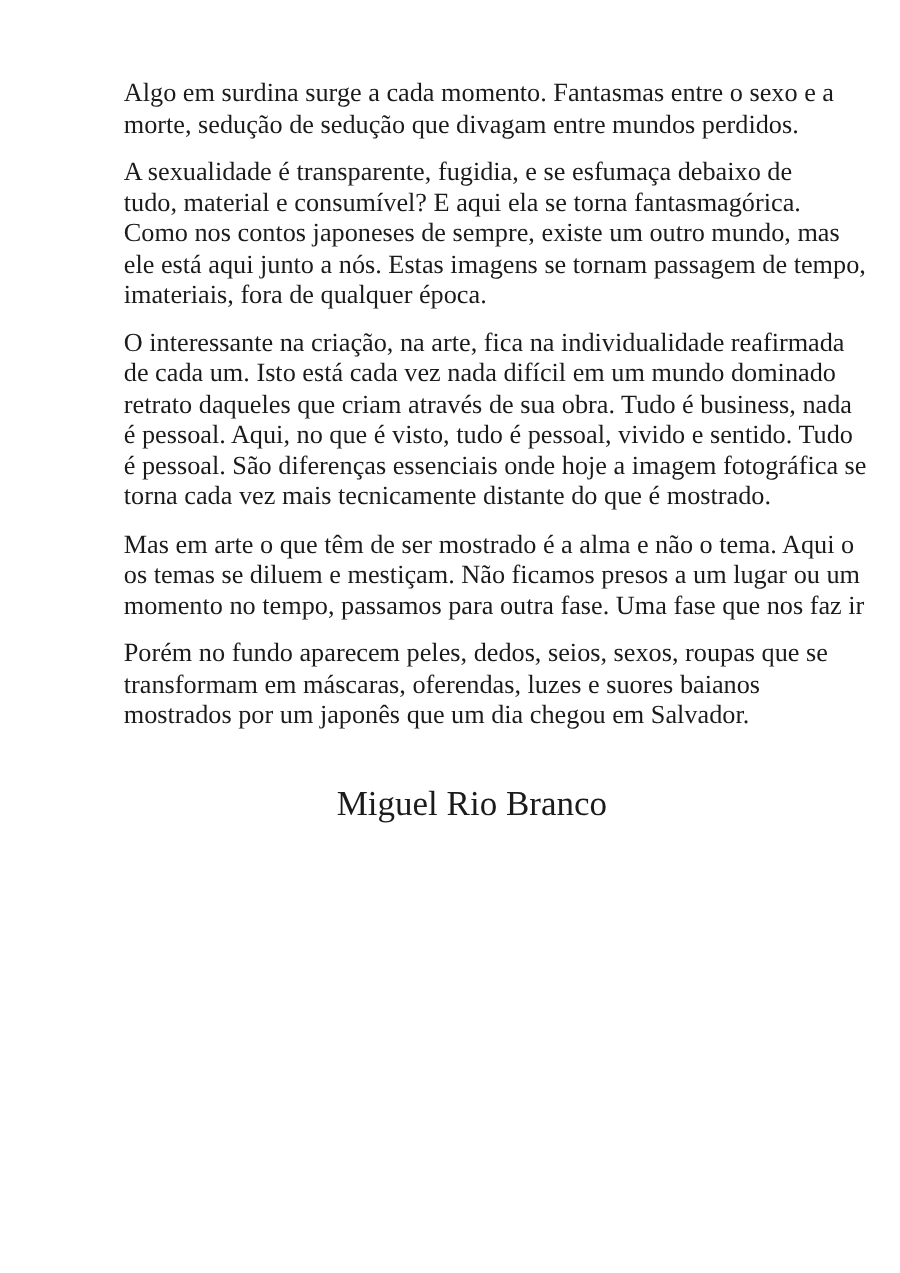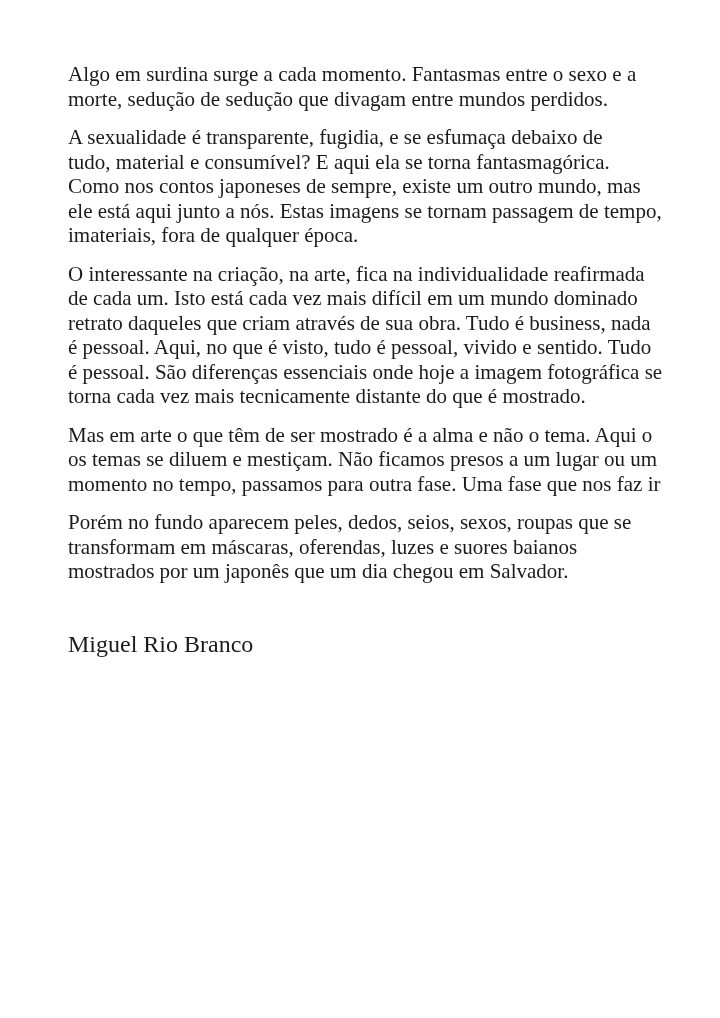--- a/index.html
+++ b/index.html
@@ -6,40 +6,40 @@
     margin: 0;
     padding: 0;
     background: #ffffff;
   }
   .page {
     position: relative;
     width: 720px;
     height: 1018px;
     background: #ffffff;
     box-sizing: border-box;
-    padding: 62px 64px 0 68px;
+    padding: 62px 64px 0 99px;
     font-family: "Liberation Serif", "DejaVu Serif", serif;
     color: #1b1b1b;
     overflow: hidden;
   }
   .body-text {
     font-size: 21px;
     line-height: 24.5px;
   }
   p.para {
     margin: 0 0 14px 0;
   }
   p.para .line {
     display: block;
     white-space: nowrap;
   }
   p.signature {
     margin: 48px 0 0 0;
-    text-align: left;
-    font-size: 24px;
+    text-align: center;
+    font-size: 28px;
     line-height: 24.5px;
   }
 </style>
 </head>
 <body>
 
 <div class="page">
   <article class="body-text">
 
     <p class="para">
@@ -50,21 +50,21 @@
     <p class="para">
       <span class="line">A sexualidade é transparente, fugidia, e se esfumaça debaixo de</span>
       <span class="line">tudo, material e consumível? E aqui ela se torna fantasmagórica.</span>
       <span class="line">Como nos contos japoneses de sempre, existe um outro mundo, mas</span>
       <span class="line">ele está aqui junto a nós. Estas imagens se tornam passagem de tempo,</span>
       <span class="line">imateriais, fora de qualquer época.</span>
     </p>
 
     <p class="para">
       <span class="line">O interessante na criação, na arte, fica na individualidade reafirmada</span>
-      <span class="line">de cada um. Isto está cada vez mais difícil em um mundo dominado</span>
+      <span class="line">de cada um. Isto está cada vez nada difícil em um mundo dominado</span>
       <span class="line">retrato daqueles que criam através de sua obra. Tudo é business, nada</span>
       <span class="line">é pessoal. Aqui, no que é visto, tudo é pessoal, vivido e sentido. Tudo</span>
       <span class="line">é pessoal. São diferenças essenciais onde hoje a imagem fotográfica se</span>
       <span class="line">torna cada vez mais tecnicamente distante do que é mostrado.</span>
     </p>
 
     <p class="para">
       <span class="line">Mas em arte o que têm de ser mostrado é a alma e não o tema. Aqui o</span>
       <span class="line">os temas se diluem e mestiçam. Não ficamos presos a um lugar ou um</span>
       <span class="line">momento no tempo, passamos para outra fase. Uma fase que nos faz ir</span>

